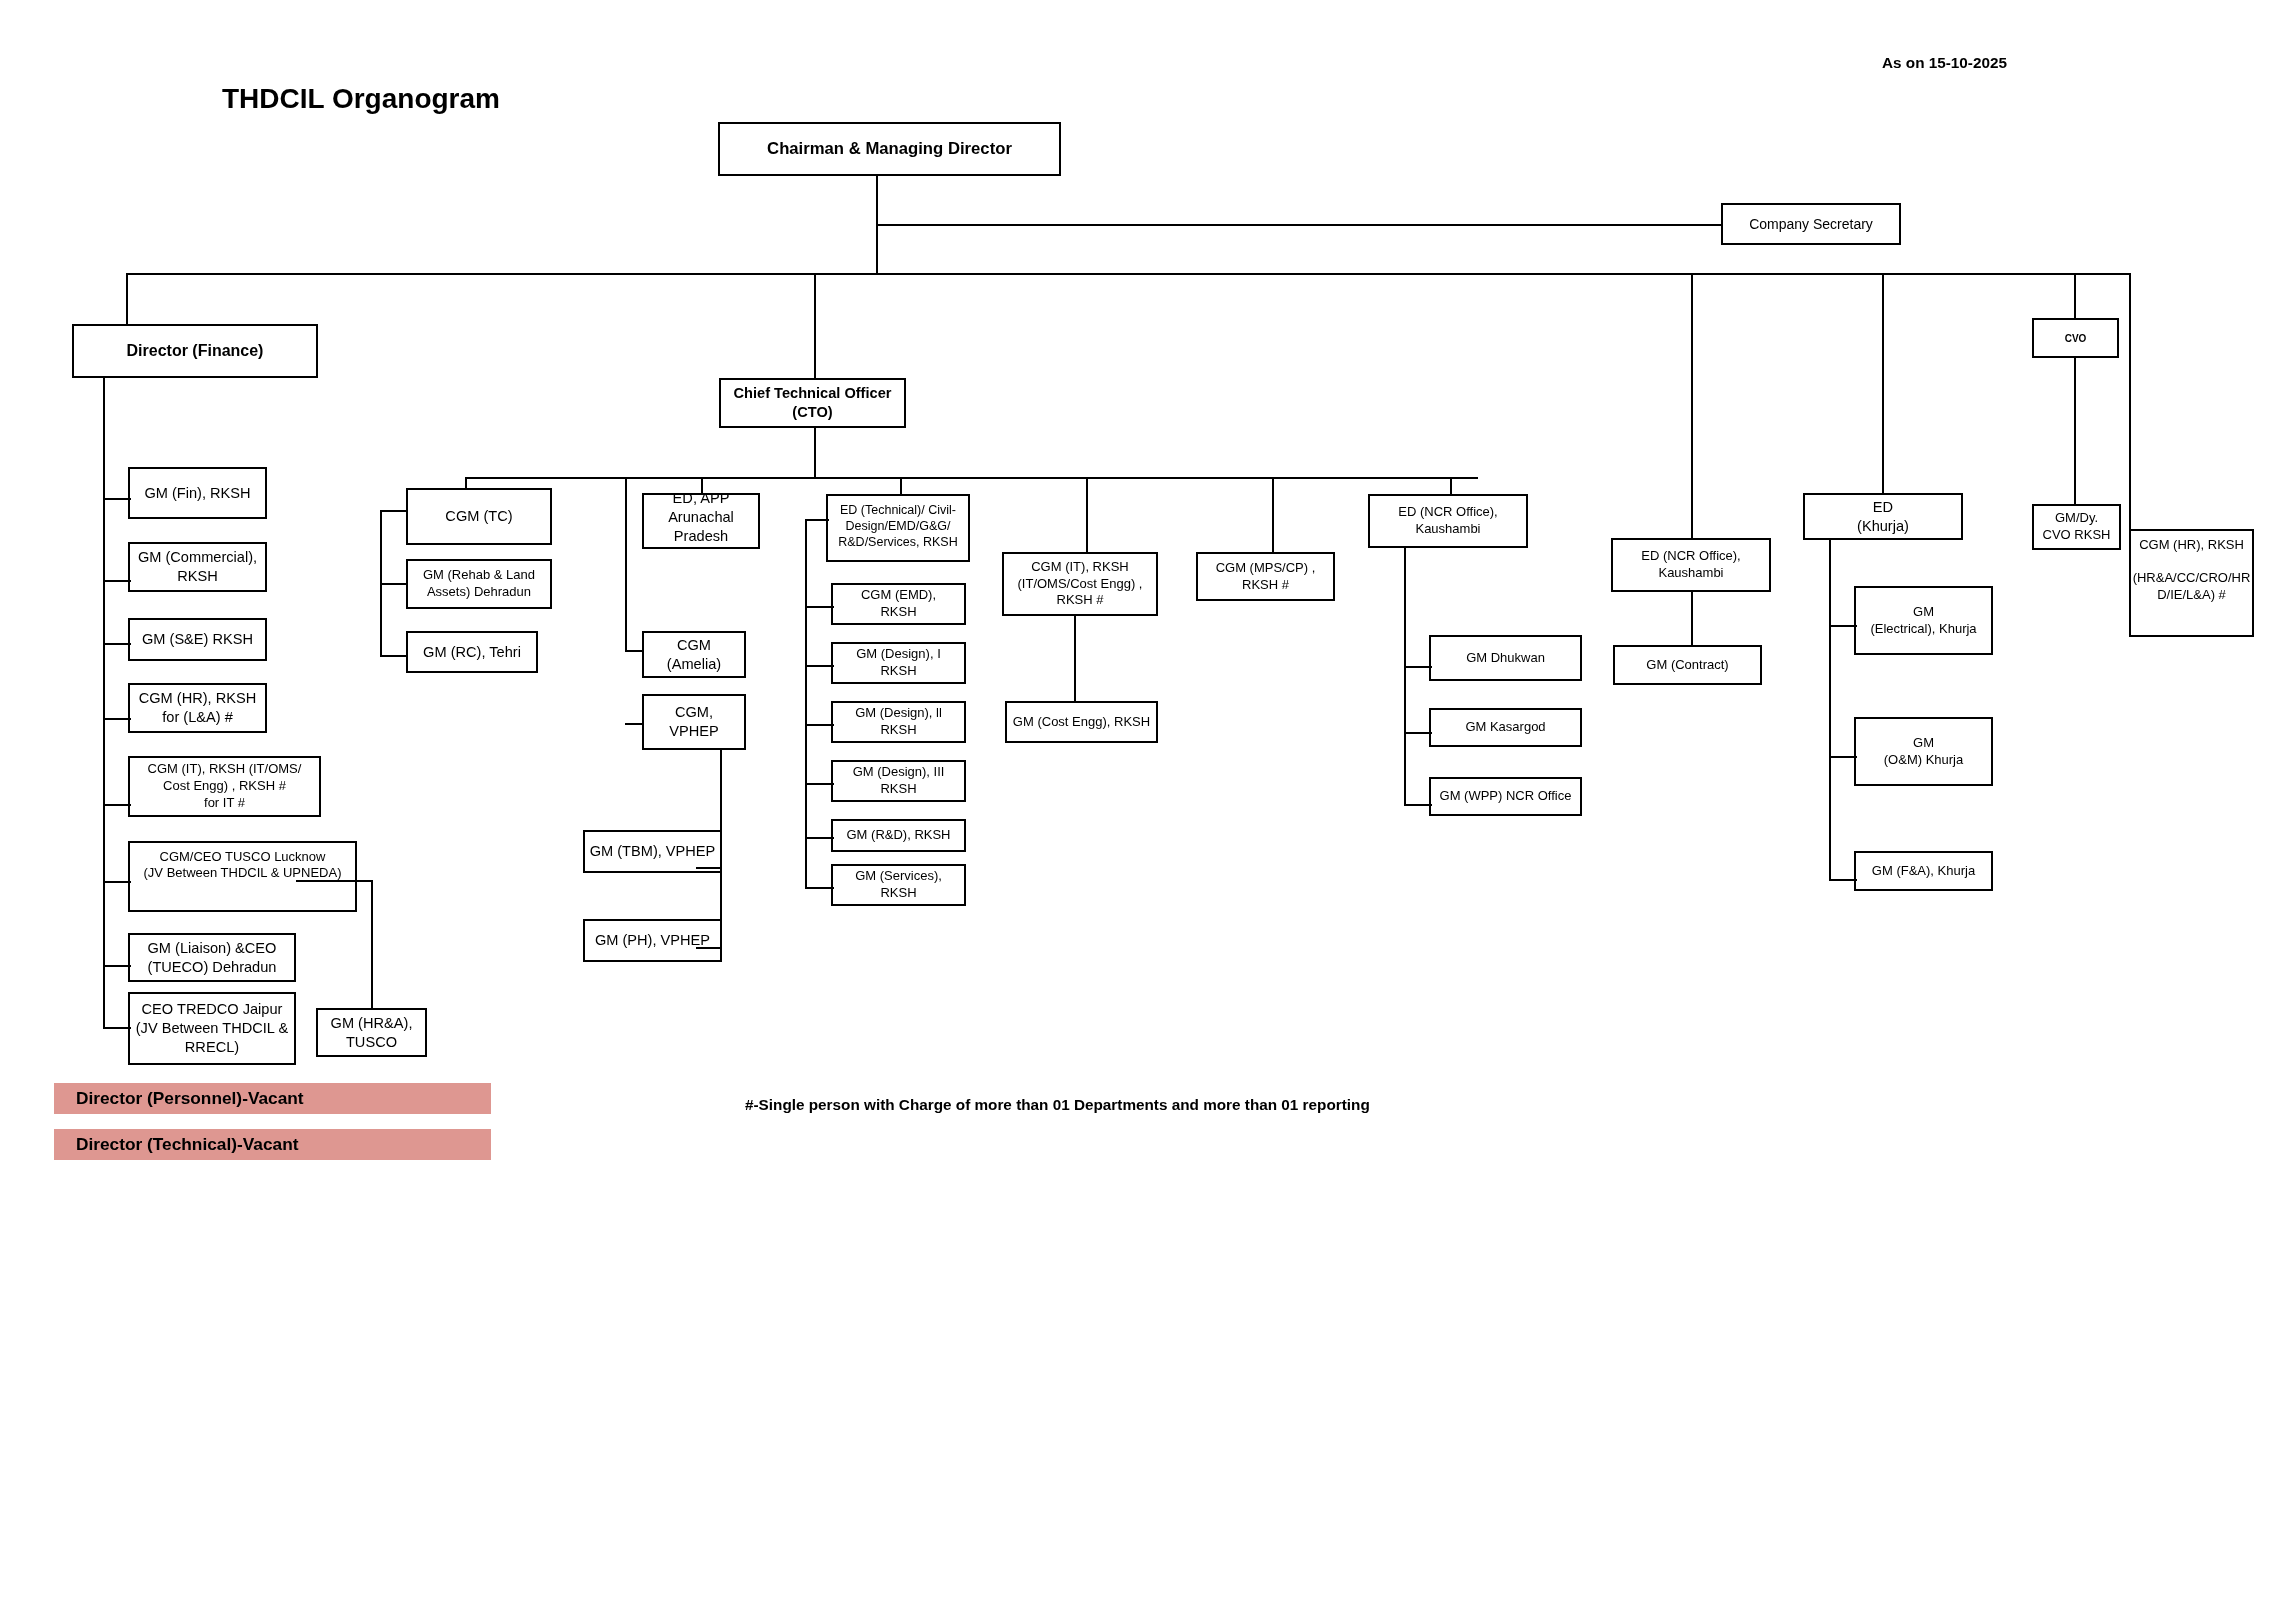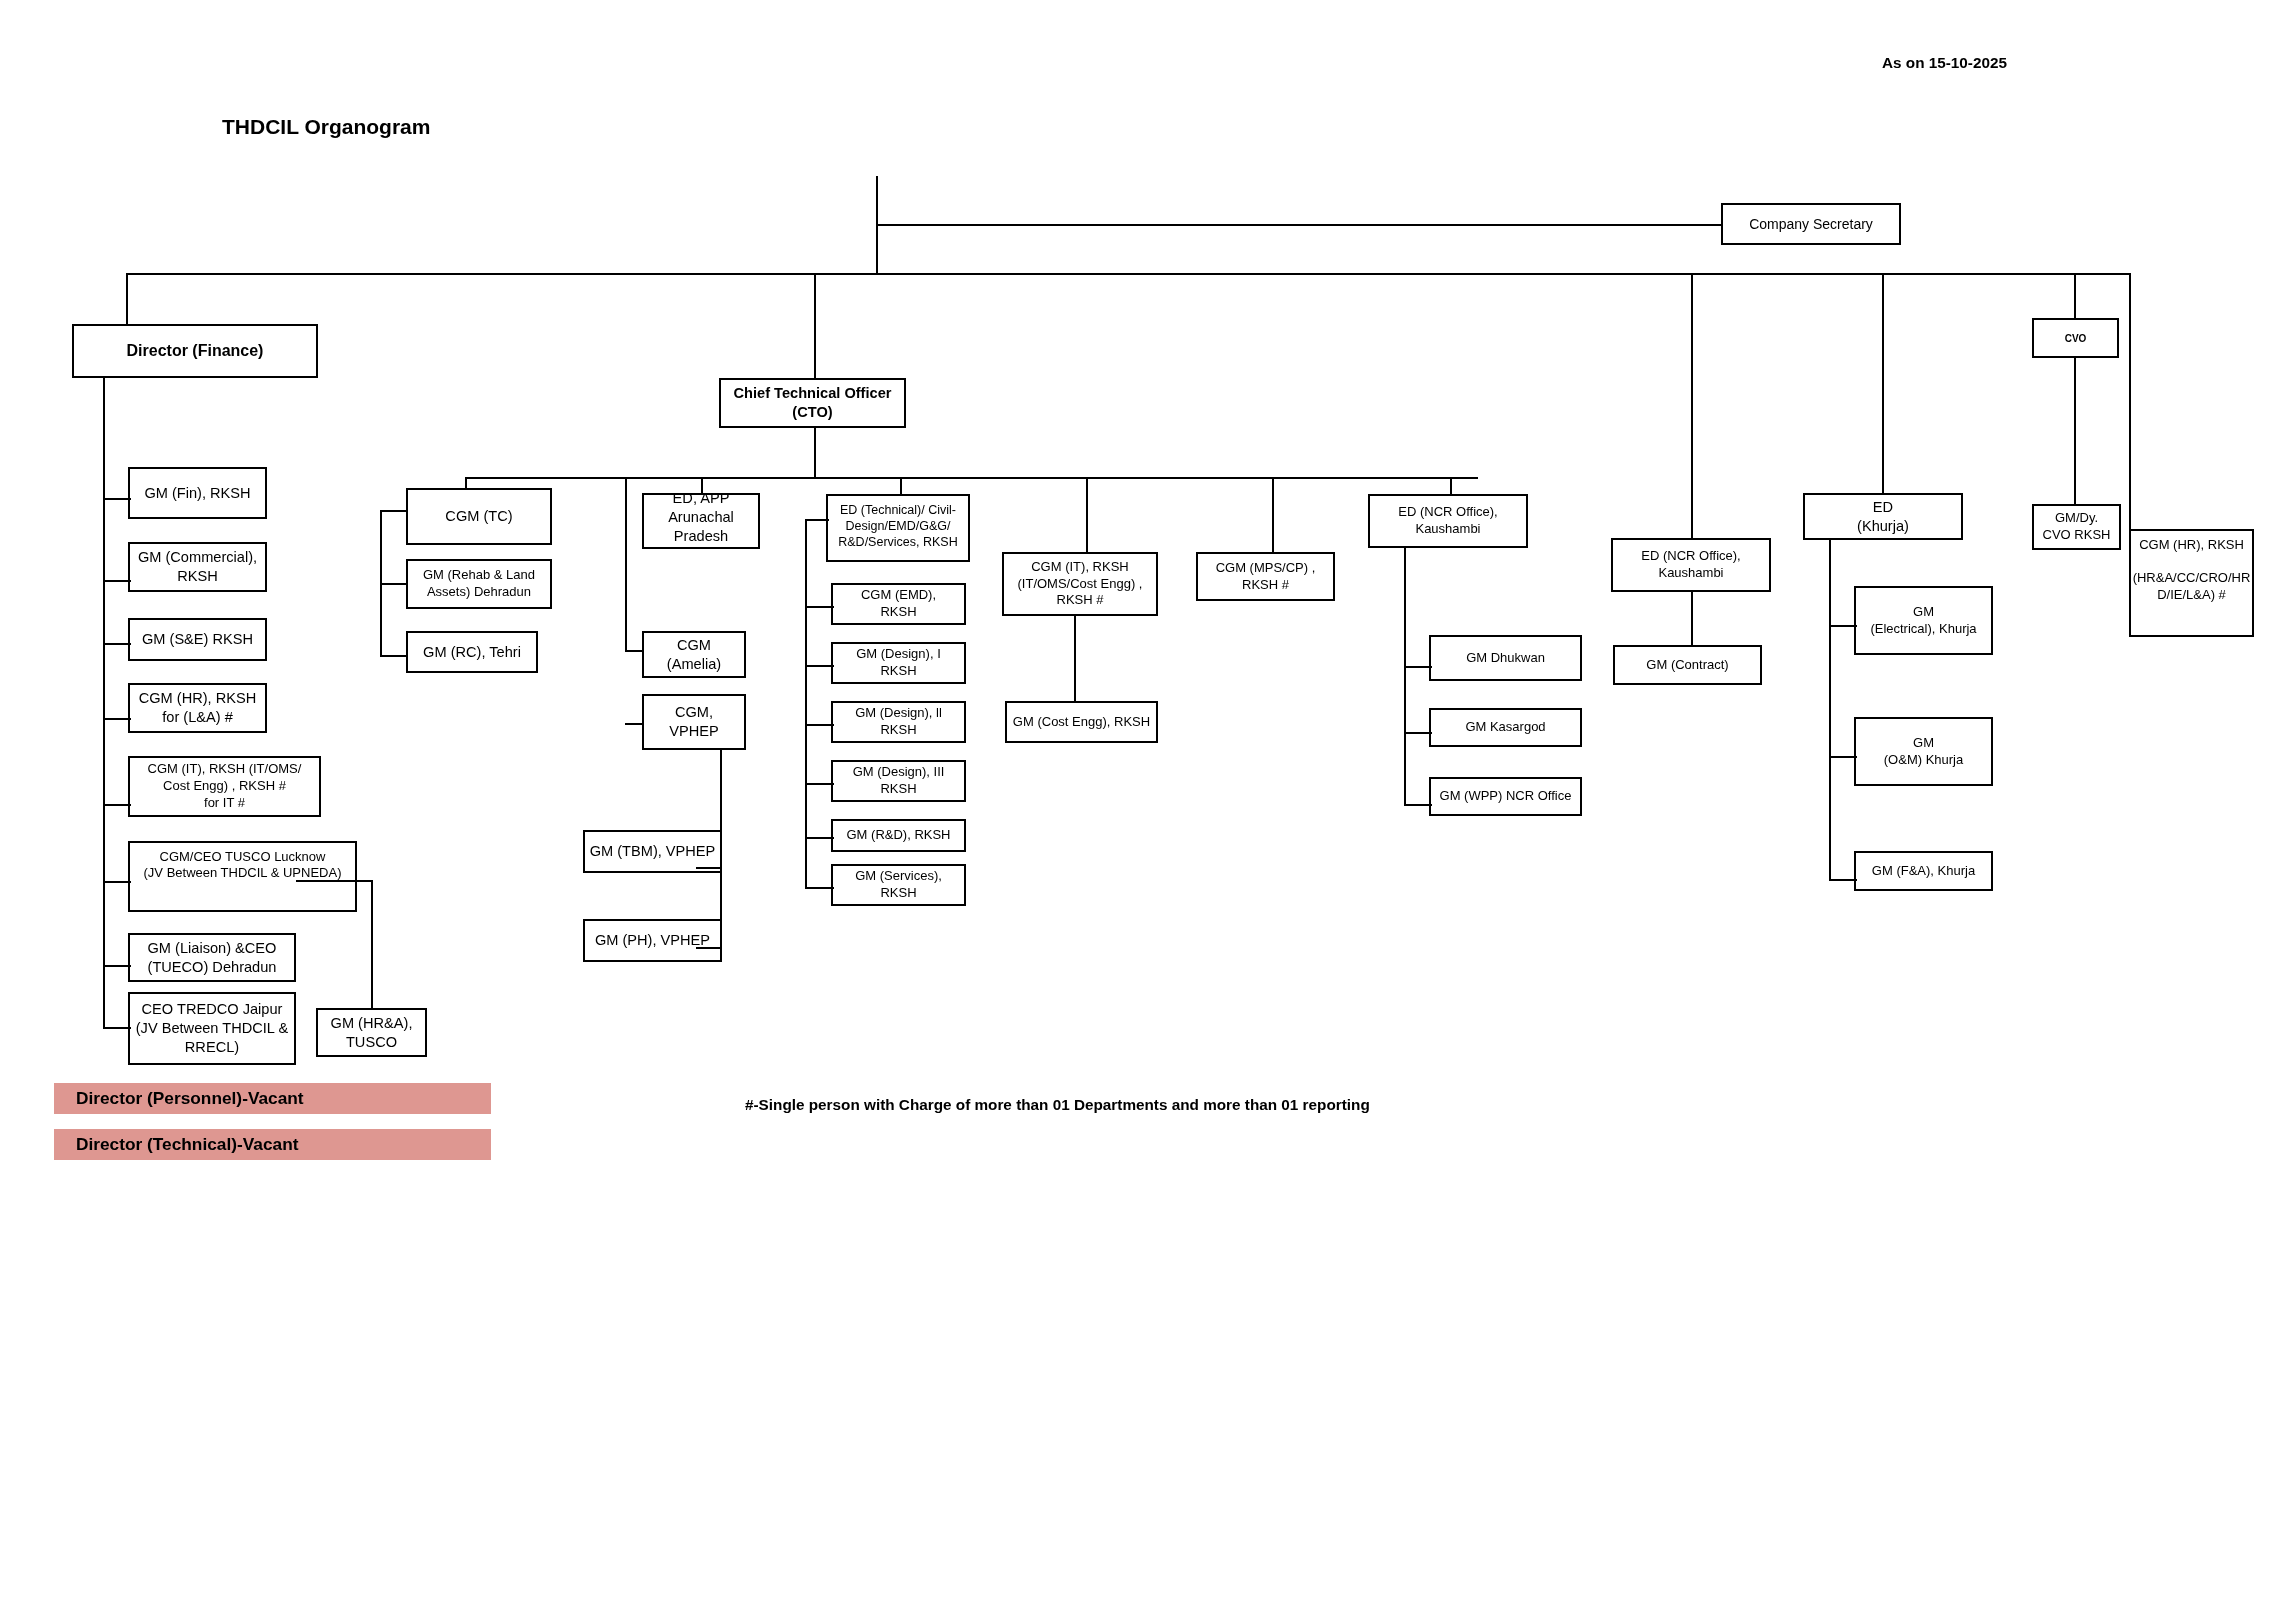--- a/index.html
+++ b/index.html
@@ -36,33 +36,34 @@
     color:#000000;
     font-weight:bold;
     font-size:17.3px;
     display:flex;
     align-items:center;
     box-sizing:border-box;
     padding-left:22px;
   }
 
   .plain{position:absolute;color:#000;}
-  #doc-title{font-size:21px;font-weight:bold;margin-top:32px;}
+  #doc-title{font-size:28px;font-weight:bold;}
   #as-on{font-size:15.3px;font-weight:bold;}
   #footnote{font-size:15.3px;font-weight:bold;}
 </style>
 </head>
 <body>
 
 <div id="canvas">
 
   <div class="plain" id="doc-title" style="left:222px;top:83px;">THDCIL Organogram</div>
   <div class="plain" id="as-on" style="left:1882px;top:54px;">As on 15-10-2025</div>
   <div class="plain" id="footnote" style="left:745px;top:1096px;">#-Single person with Charge of more than 01 Departments and more than 01 reporting</div>
 
+  <div class="node bold" style="left:718px;top:122px;width:343px;height:54px;font-size:16.7px;">Chairman &amp; Managing Director</div>
 
   <div class="vline" style="left:876px;top:176px;height:98px;"></div>
 
   <div class="hline" style="left:876px;top:224px;width:845px;"></div>
   <div class="node" style="left:1721px;top:203px;width:180px;height:42px;font-size:14px;">Company Secretary</div>
 
   <div class="hline" style="left:126px;top:273px;width:2005px;"></div>
 
   <div class="vline" style="left:126px;top:273px;height:59px;"></div>
   <div class="vline" style="left:814px;top:273px;height:105px;"></div>

